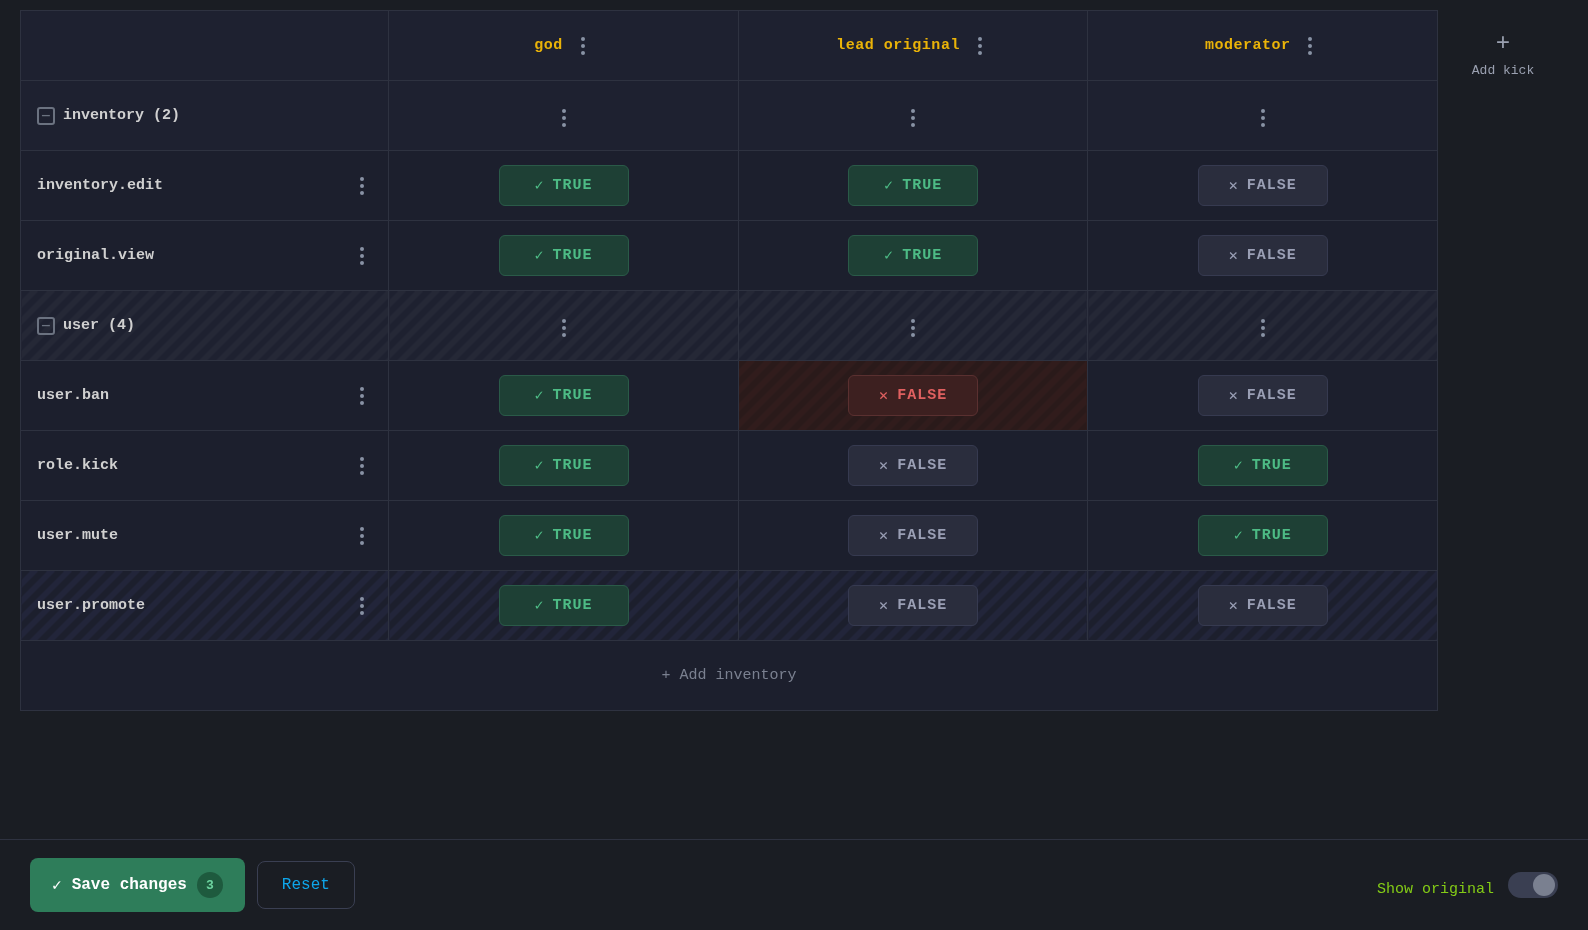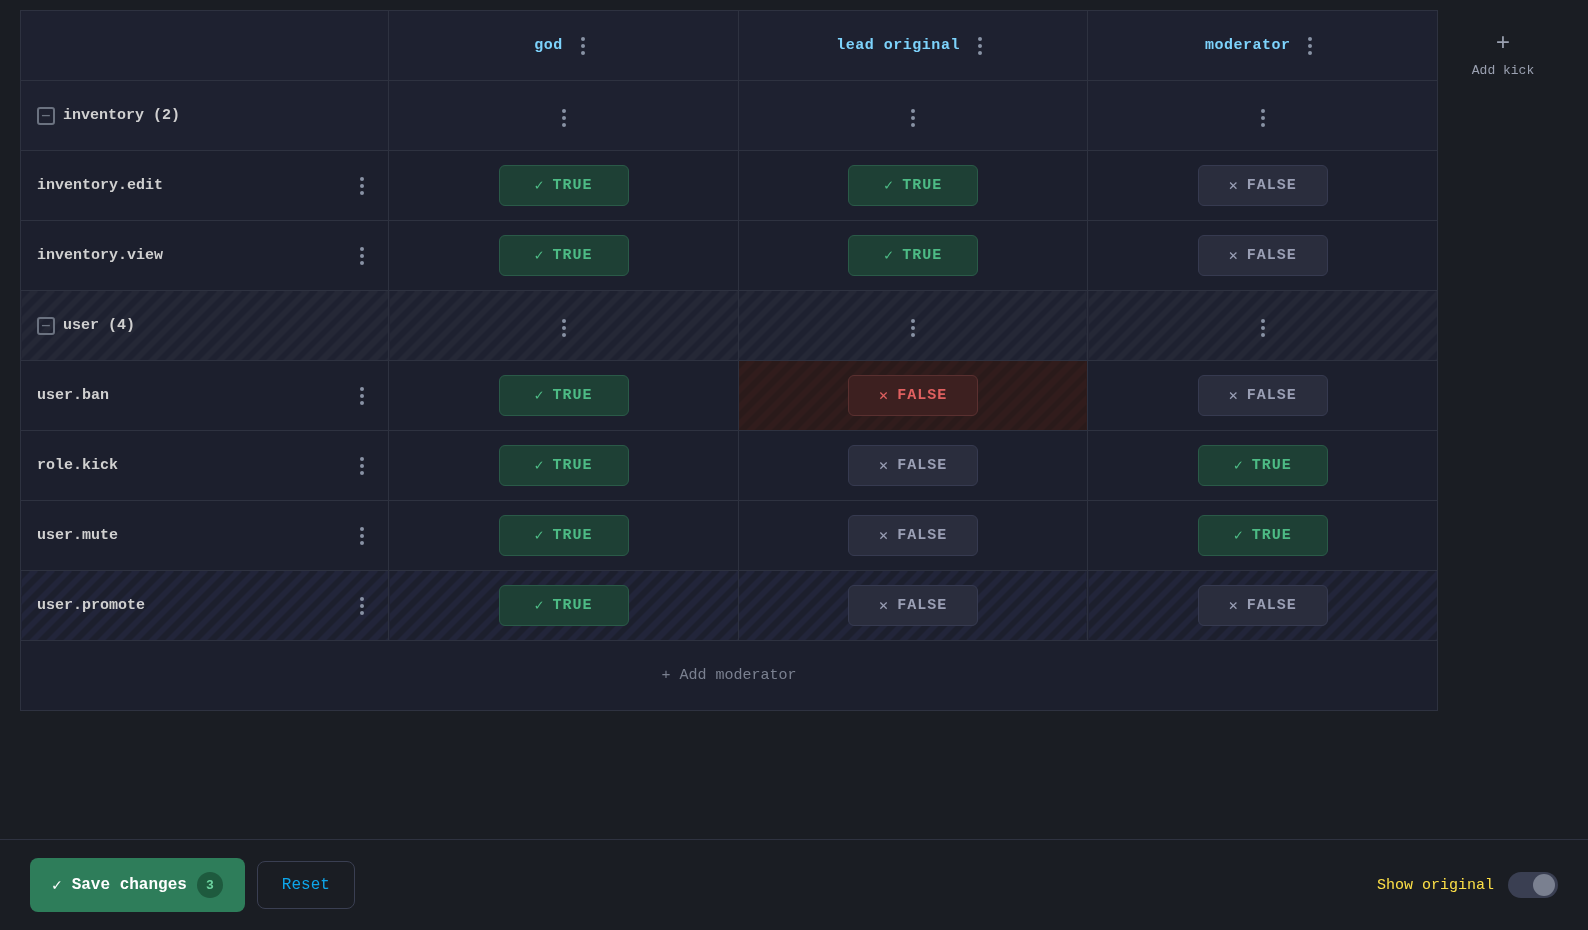--- a/index.html
+++ b/index.html
@@ -48,21 +48,21 @@
     }
 
     
     .header-row th {
       background: #1e2130;
       height: 70px;
       text-align: center;
       font-family: 'Courier New', monospace;
       font-size: 15px;
       font-weight: bold;
-      color: #7dd3fc;
+      color: #eab308;
       letter-spacing: 0.5px;
     }
 
     .header-row th.role-name-header {
       width: 295px;
     }
 
     .header-row th.role-header {
       width: 280px;
     }
@@ -288,23 +288,23 @@
       border: 1px solid #3a3f52;
       border-radius: 8px;
       padding: 14px 24px;
       font-family: 'Courier New', monospace;
       font-size: 16px;
       cursor: pointer;
     }
 
     .bottom-right {
       display: flex;
-      align-items: center;
+      align-items: flex-end;
       gap: 14px;
-      color: #fde047;
+      color: #84cc16;
       font-size: 15px;
     }
 
     
     .toggle-switch {
       width: 50px;
       height: 26px;
       background: #3a3f52;
       border-radius: 13px;
       position: relative;
@@ -449,21 +449,21 @@
               <button class="perm-btn btn-false">
                 <span>✕</span>
                 <span>FALSE</span>
               </button>
             </td>
           </tr>
 
           <tr class="permission-row">
             <td class="perm-label">
               <div class="perm-label-content">
-                <span>inventory.view</span>
+                <span>original.view</span>
                 <div class="three-dots">
                   <span></span>
                     <span></span>
                     <span></span>
                 </div>
               </div>
             </td>
             <td class="perm-cell">
               <button class="perm-btn btn-true">
                 <span>✓</span>
@@ -636,21 +636,21 @@
               <button class="perm-btn btn-false">
                 <span>✕</span>
                 <span>FALSE</span>
               </button>
             </td>
           </tr>
 
           <tr class="add-permission-row">
             <td colspan="4">
               <div class="add-permission-content">
-                <span>+ Add moderator</span>
+                <span>+ Add inventory</span>
               </div>
             </td>
           </tr>
         </tbody>
       </table>
 
       <div class="add-role-section">
         <span class="add-role-plus">+</span>
         <span>Add kick</span>
       </div>

